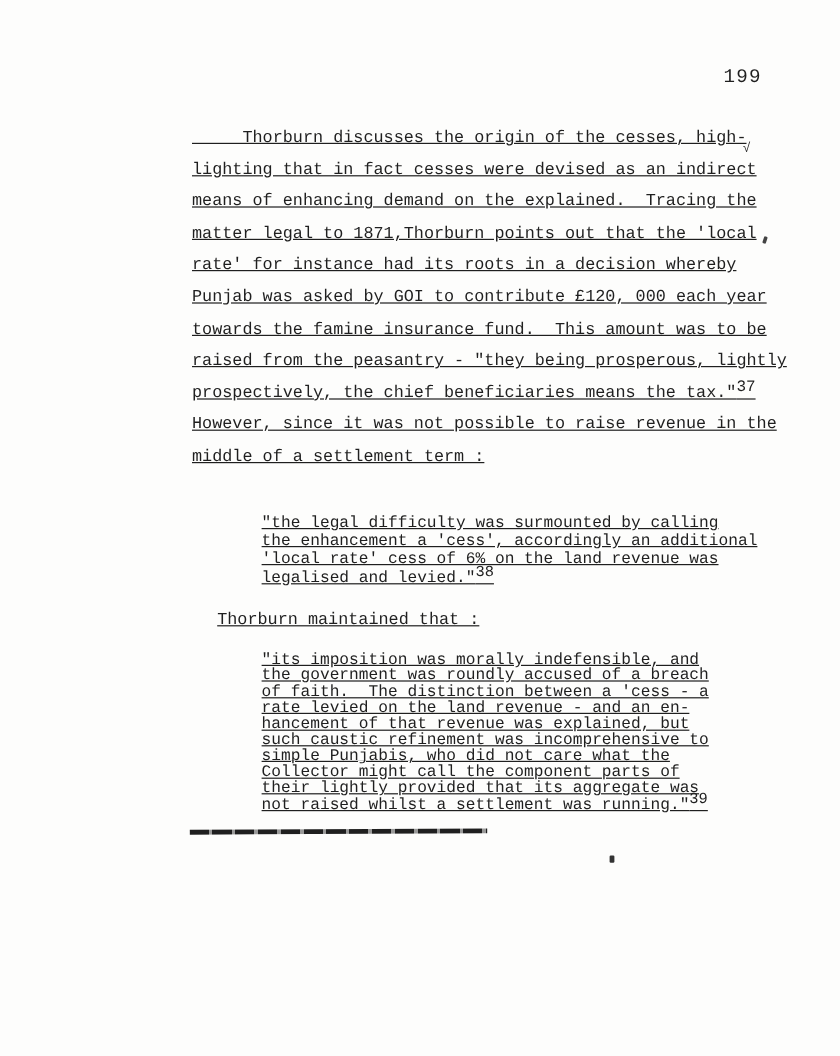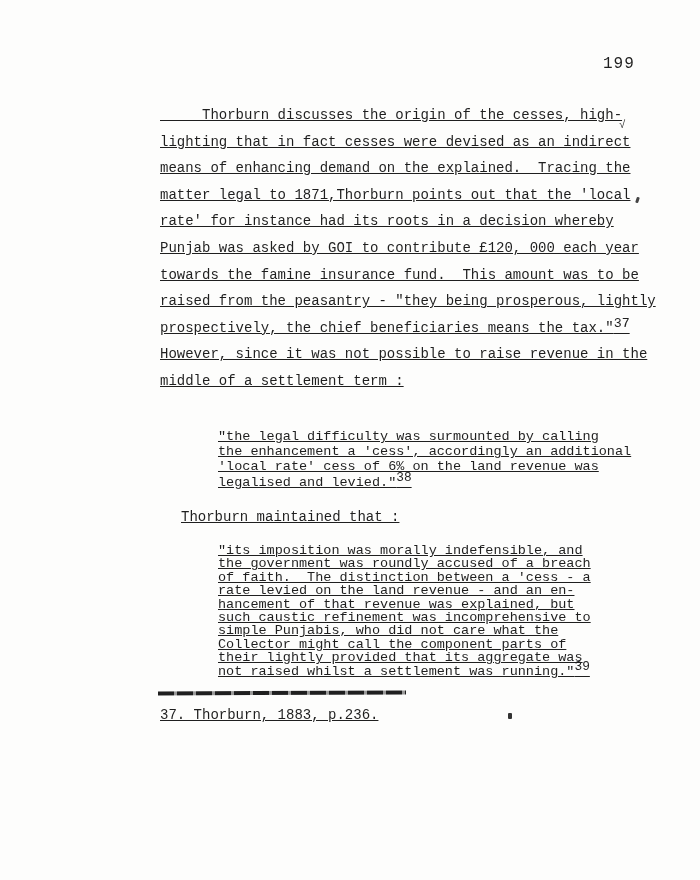--- a/index.html
+++ b/index.html
@@ -139,20 +139,17 @@
       <div class="line">hancement of that revenue was explained, but</div>
       <div class="line">such caustic refinement was incomprehensive to</div>
       <div class="line">simple Punjabis, who did not care what the</div>
       <div class="line">Collector might call the component parts of</div>
       <div class="line">their lightly provided that its aggregate was</div>
       <div class="line"><span>not raised whilst a settlement was running."</span><sup class="fn-ref">39</sup></div>
     </div>
 
   <div class="footnote-rule"></div>
 
-  <div class="footnote">
-    <div class="line">37. Thorburn, 1883, p.236.</div>
-  </div>
 
   <div class="speck speck-a"></div>
   <div class="speck speck-b"></div>
 
 </div>
 
 </body></html>

